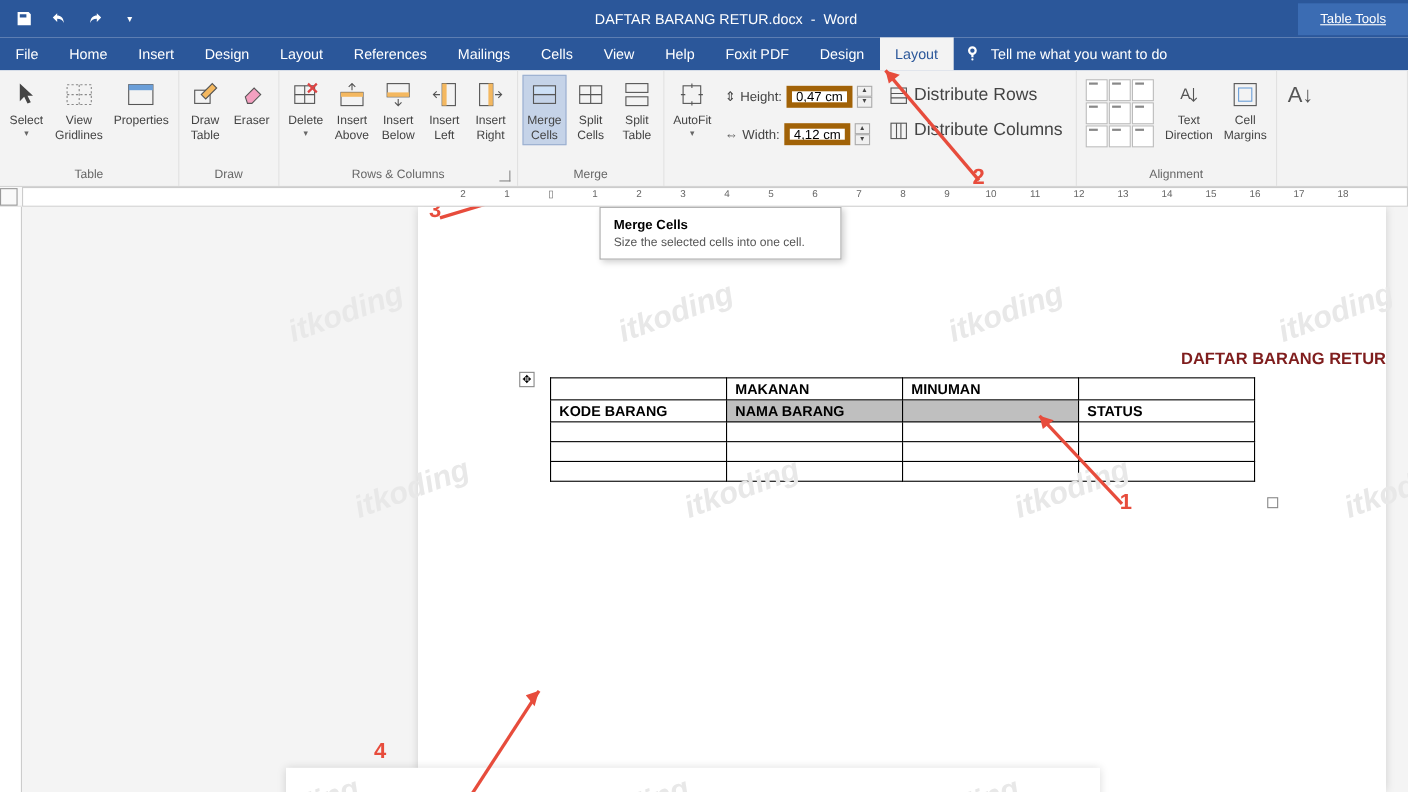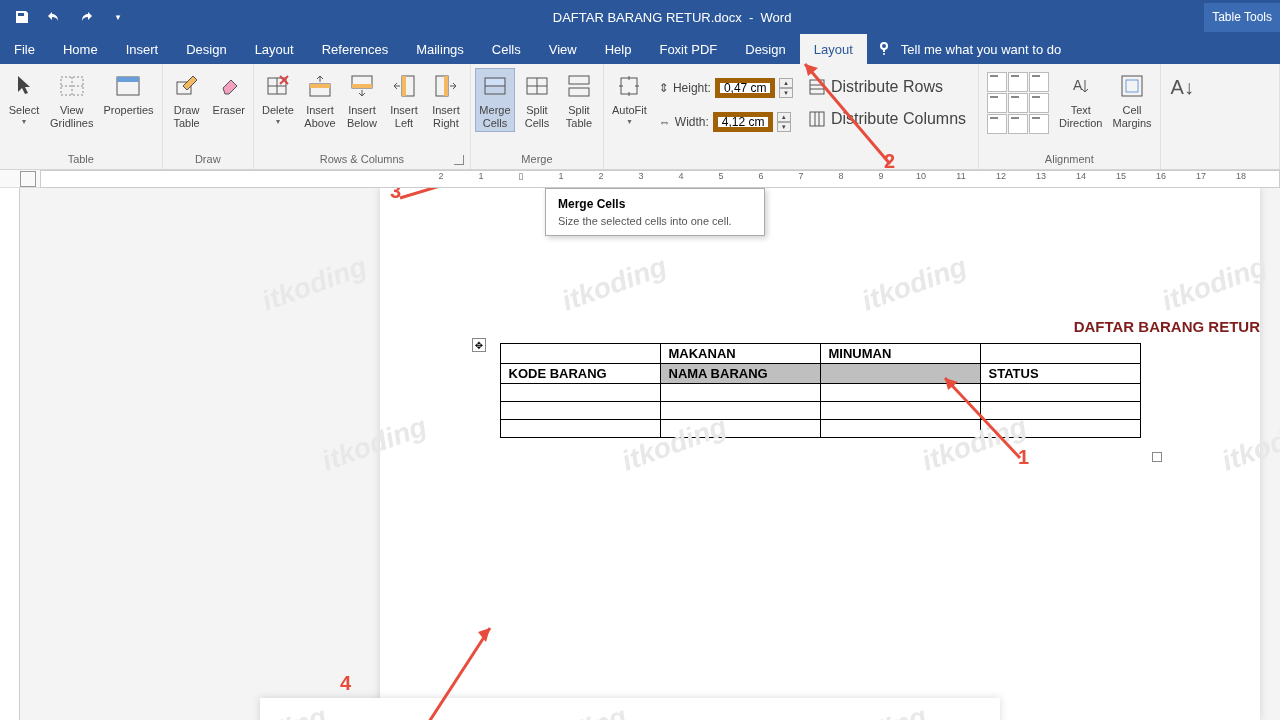--- a/index.html
+++ b/index.html
@@ -3,21 +3,21 @@
 <meta charset="utf-8">
 <style>
 * { margin: 0; padding: 0; box-sizing: border-box; font-family: "Segoe UI", Arial, sans-serif; }
 body { background: #fff; overflow: hidden; width: 1280px; height: 720px; }
 
 .titlebar { height: 34px; background: #2b579a; display: flex; align-items: center; color: #fff; }
 .qat { display: flex; align-items: center; padding: 0 8px; gap: 4px; }
 .qat-btn { width: 28px; height: 28px; display: flex; align-items: center; justify-content: center; cursor: pointer; }
 .qat-btn svg { fill: #fff; }
 .title-center { flex: 1; text-align: center; font-size: 13px; }
-.tabletools { background: #3b6cb3; padding: 0 8px; height: 29px; display: flex; align-items: center; font-size: 12px; }
+.tabletools { background: #3b6cb3; padding: 0 20px; height: 29px; display: flex; align-items: center; font-size: 12px; text-decoration: underline; }
 
 .tabs { height: 30px; background: #2b579a; display: flex; align-items: center; }
 .tab { padding: 0 14px; height: 100%; display: flex; align-items: center; color: #fff; font-size: 13px; cursor: pointer; }
 .tab.active { background: #f3f3f3; color: #2b579a; }
 .tellme { display: flex; align-items: center; color: #fff; font-size: 13px; padding: 0 10px; gap: 8px; }
 .tellme svg { stroke: #fff; fill: none; stroke-width: 2; }
 
 .ribbon { height: 106px; background: #f3f3f3; border-bottom: 1px solid #d4d4d4; display: flex; }
 .group { border-right: 1px solid #e1e1e1; padding: 2px 4px; display: flex; flex-direction: column; }
 .group-content { flex: 1; display: flex; align-items: flex-start; gap: 2px; padding-top: 2px; }
@@ -34,21 +34,21 @@
 .sizerow input { width: 60px; height: 20px; border: 5px solid #a16207; padding: 0 4px; font-size: 12px; }
 .spinner { width: 14px; display: flex; flex-direction: column; }
 .spinner div { height: 10px; border: 1px solid #ababab; font-size: 7px; text-align: center; line-height: 8px; background: #f0f0f0; }
 
 .distbtn { display: flex; align-items: center; gap: 6px; padding: 4px 8px; font-size: 16px; color: #444; cursor: pointer; }
 
 .align-grid { display: grid; grid-template-columns: repeat(3, 20px); grid-template-rows: repeat(3, 20px); gap: 1px; }
 .align-cell { border: 1px solid #bbb; background: #fff; cursor: pointer; display: flex; }
 .align-cell::before { content: ''; width: 8px; height: 2px; background: #888; margin: 2px; }
 
-.ruler-area { height: 18px; background: #f9f9f9; border-bottom: 1px solid #ddd; display: flex; font-size: 9px; color: #666; align-items: center; padding-left: 20px; }
+.ruler-area { height: 18px; background: #f9f9f9; border-bottom: 1px solid #ddd; display: flex; font-size: 9px; color: #666; align-items: center; }
 .ruler-corner { width: 16px; height: 16px; border: 1px solid #999; margin-right: 4px; }
 .ruler { flex: 1; position: relative; height: 18px; background: #fff; border: 1px solid #ccc; overflow: hidden; }
 .ruler-inner { position: absolute; left: 380px; white-space: nowrap; }
 .ruler-tick { display: inline-block; width: 40px; text-align: center; }
 
 .doc-area { position: relative; height: 532px; background: #f4f4f4; overflow: hidden; }
 .vruler { position: absolute; left: 0; top: 0; width: 20px; height: 100%; background: #fff; border-right: 1px solid #ccc; }
 .page { position: absolute; left: 380px; top: 0; width: 880px; height: 100%; background: #fff; box-shadow: 0 0 8px rgba(0,0,0,0.15); }
 
 .watermark { position: absolute; color: #e8e8e8; font-size: 28px; font-weight: bold; transform: rotate(-20deg); user-select: none; pointer-events: none; font-style: italic; }

